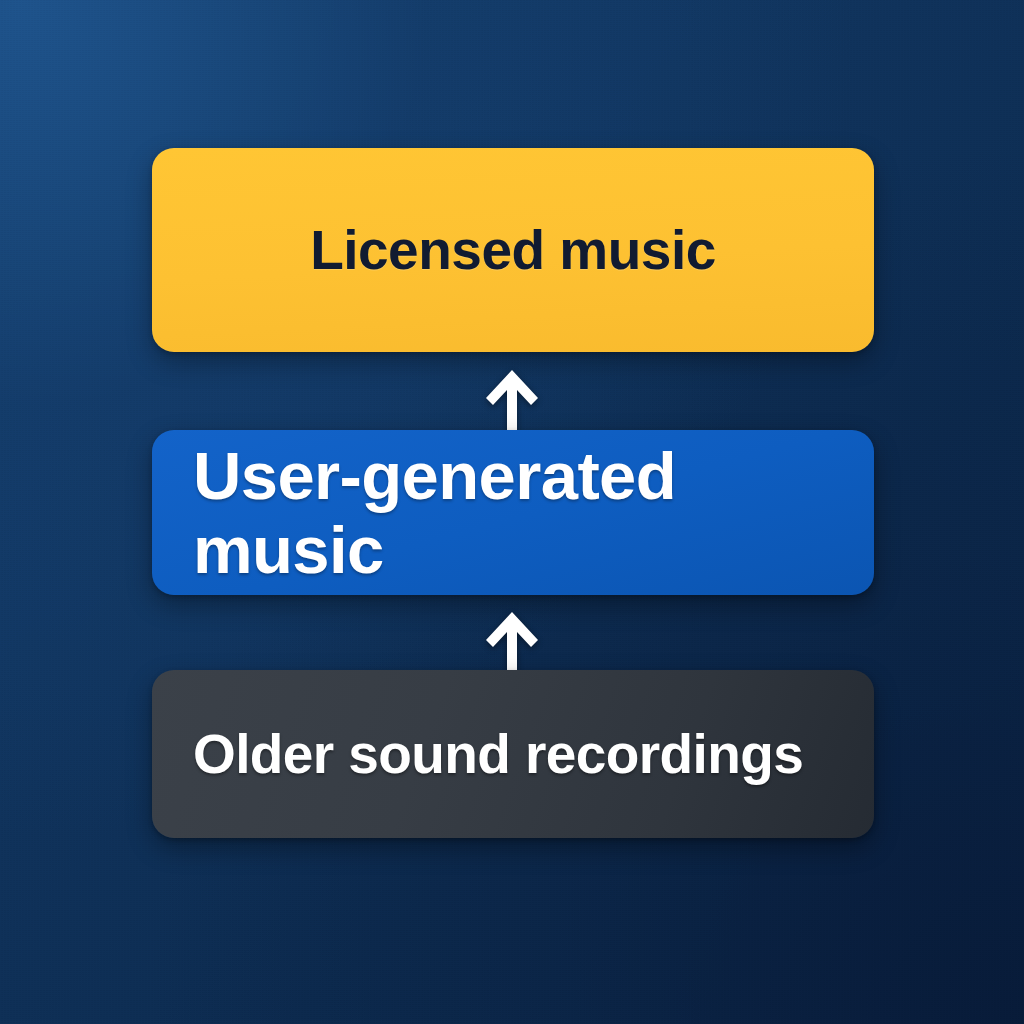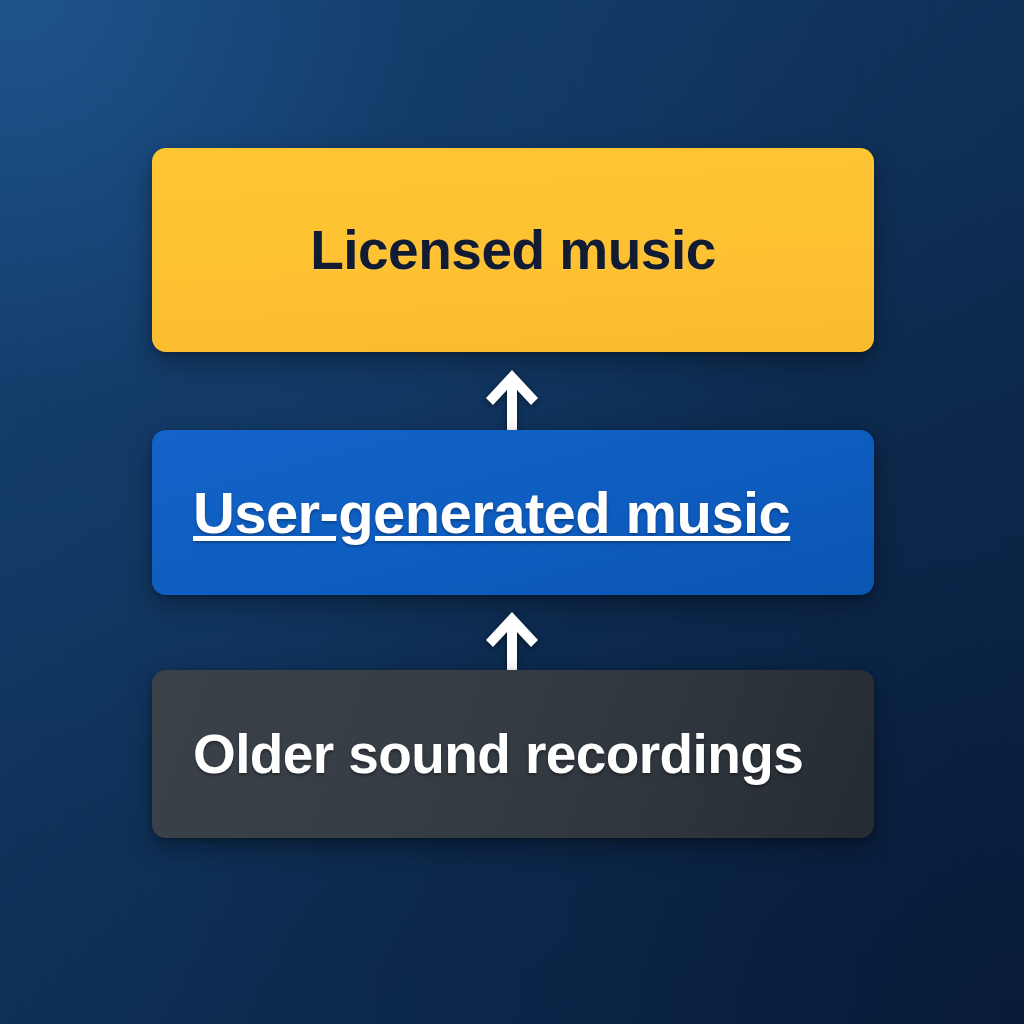--- a/index.html
+++ b/index.html
@@ -38,21 +38,21 @@
       repeating-linear-gradient(0deg, rgba(255,255,255,.9) 0 1px, rgba(0,0,0,0) 1px 2px),
       repeating-linear-gradient(90deg, rgba(255,255,255,.7) 0 1px, rgba(0,0,0,0) 1px 3px);
     mix-blend-mode: overlay;
   }
 
   .node {
     position: absolute;
     left: 152px;
     width: 722px;
     box-sizing: border-box;
-    border-radius: 14px;
+    border-radius: 22px;
     display: flex;
     align-items: center;
   }
 
   
   #node-licensed {
     top: 148px;
     height: 204px;
     background: linear-gradient(177deg, #FFC634 0%, #FDC132 55%, #F9BB2E 100%);
     justify-content: center;
@@ -73,26 +73,25 @@
   #node-ugc {
     top: 430px;
     height: 165px;
     background: linear-gradient(165deg, #1363C9 0%, #0E5DC0 52%, #0B55B2 100%);
     justify-content: flex-start;
     padding-left: 41px;
     box-shadow: 0 10px 26px rgba(0,0,0,.32), 0 2px 5px rgba(0,0,0,.24);
   }
   #node-ugc .label {
     color: #FFFFFF;
-    font-size: 58px;
+    font-size: 67px;
     font-weight: 700;
     letter-spacing: -0.6px;
     line-height: 1.1;
     text-shadow: 0 2px 3px rgba(0,0,0,.30);
-    text-decoration: underline;
   }
 
   
   #node-older {
     top: 670px;
     height: 168px;
     background: linear-gradient(110deg, #3B4149 0%, #373D45 38%, #2F353D 72%, #252B33 100%);
     justify-content: flex-start;
     padding-left: 41px;
     box-shadow: 0 10px 26px rgba(0,0,0,.33), 0 2px 5px rgba(0,0,0,.25);

